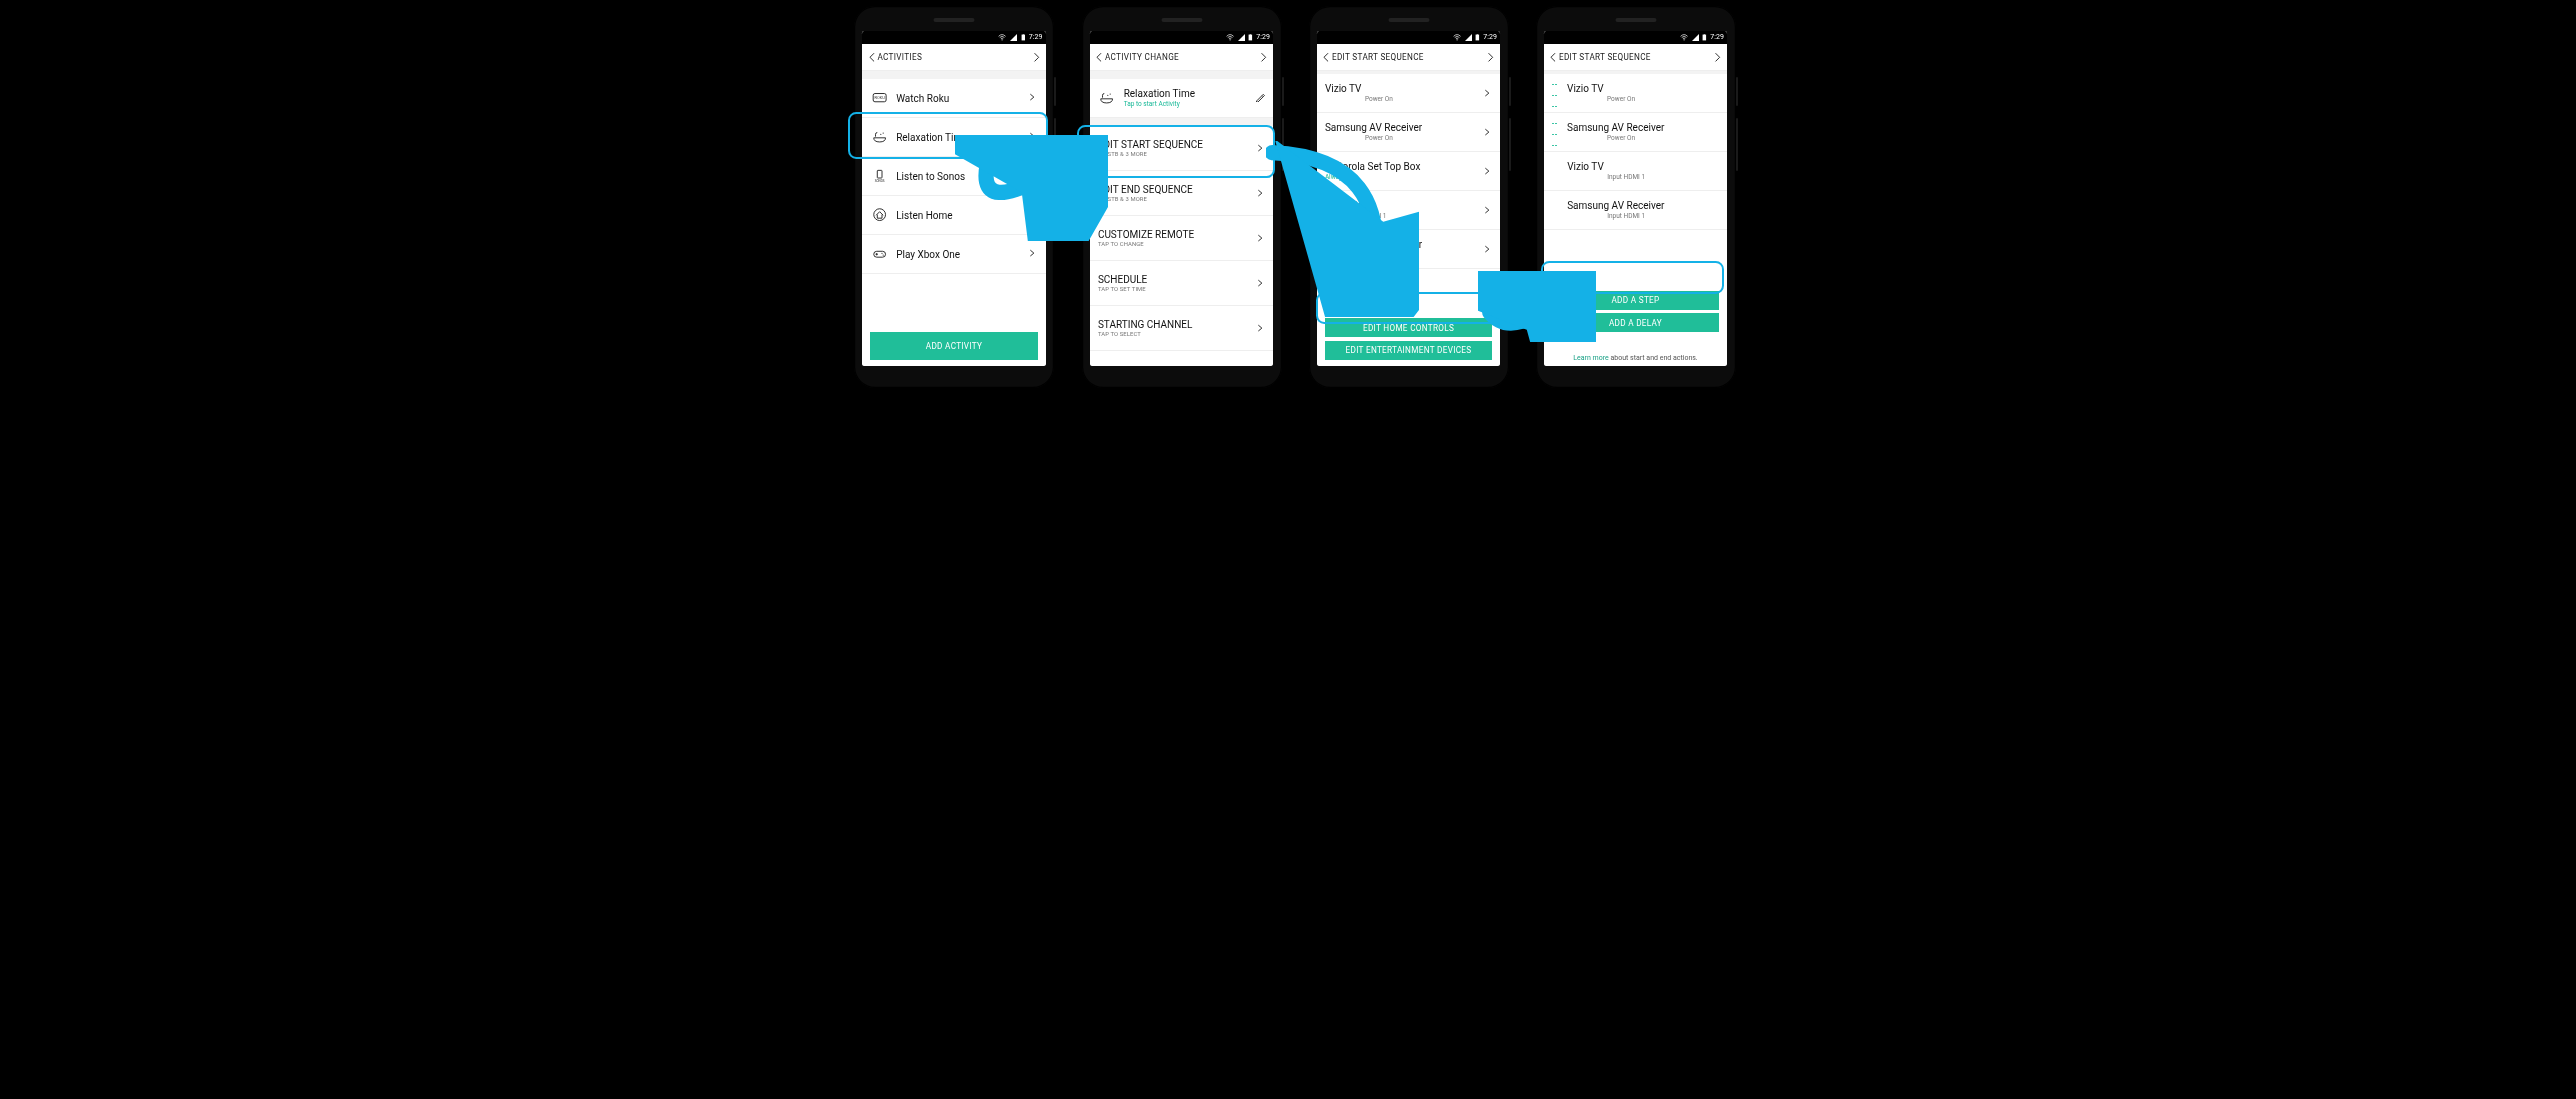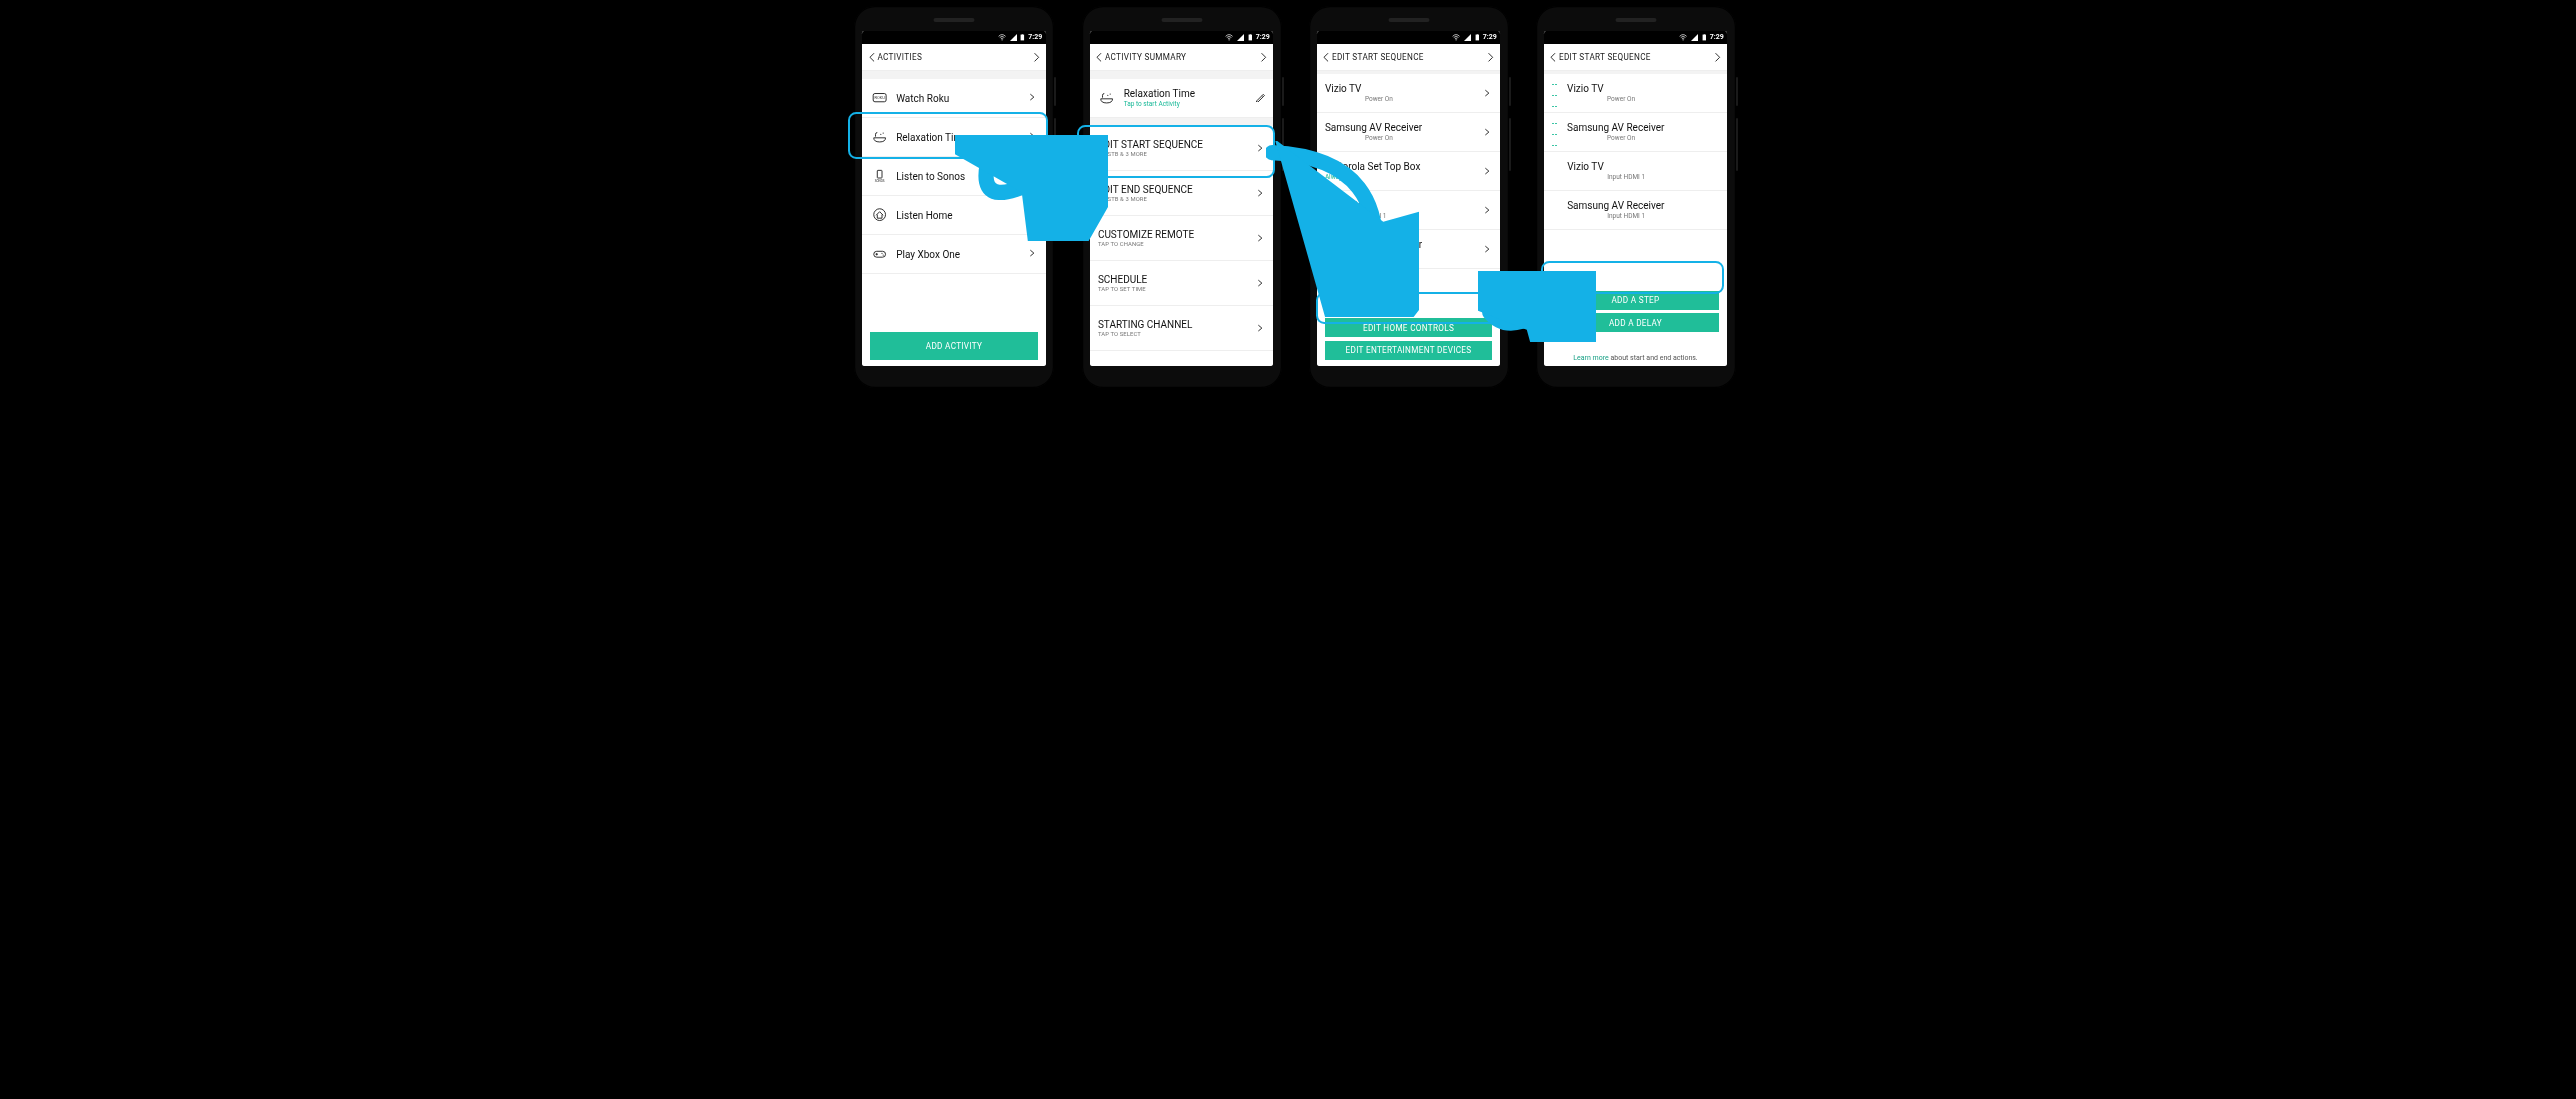--- a/index.html
+++ b/index.html
@@ -6,21 +6,21 @@
   .stage{position:relative;width:915px;height:394px;margin:0 auto;}
   .phone{position:absolute;width:200px;height:382px;background:#0c0c0c;border-radius:21px;box-shadow:0 0 0 1.2px #000 inset,0 4.7px 13px rgba(0,0,0,.6);}
   .speaker{position:absolute;top:11.8px;left:50%;transform:translateX(-50%);width:41px;height:4.7px;background:#222;border-radius:3.5px;}
   .side-btn{position:absolute;right:-2.4px;width:2.4px;background:#1a1a1a;border-radius:1.2px;}
   .side-btn.a{top:71px;height:29px;}
   .side-btn.b{top:112px;height:53px;}
   .screen{position:absolute;top:25px;left:8.2px;right:8.2px;bottom:22.3px;background:#fff;border-radius:2.4px;overflow:hidden;display:flex;flex-direction:column;}
   
   .statusbar{height:13px;background:#000;color:#fff;font-size:7px;display:flex;align-items:center;justify-content:flex-end;padding:0 3.5px;gap:3.5px;}
   .statusbar svg{display:block;}
-  .statusbar .clock{font-weight:700;}
+  .statusbar .clock{font-weight:400;}
   
   .header{height:26px;display:flex;align-items:center;justify-content:space-between;border-bottom:0.6px solid #eee;padding:0 4.7px;}
   .header .title{flex:1;text-align:left;font-size:8.2px;letter-spacing:0.3px;color:#1a1a1a;font-weight:400;}
   .chev{width:10.6px;height:10.6px;}
   .chev svg{display:block;}
   
   .body{flex:1;overflow:hidden;position:relative;background:#fff;}
   .row{display:flex;align-items:center;height:38px;padding:0 8.2px;border-bottom:0.6px solid #eee;}
   .row.tall{height:44px;}
   .row .icon{width:17.6px;height:17.6px;margin-right:8.2px;display:flex;align-items:center;justify-content:center;}
@@ -190,21 +190,21 @@
             <rect x="3" y="0" width="2" height="1" fill="#fff"></rect>
           </svg>
         <span class="clock">7:29</span>
       </div>
       <div class="header">
         <span class="chev">
             <svg width="10.6" height="10.6" viewBox="0 0 18 18">
               <path d="M12 2 L5 9 L12 16" class="ico-stroke"></path>
             </svg>
           </span>
-        <span class="title">ACTIVITY SUMMARY</span>
+        <span class="title">ACTIVITY CHANGE</span>
         <span class="chev">
             <svg width="10.6" height="10.6" viewBox="0 0 18 18">
               <path d="M6 2 L13 9 L6 16" class="ico-stroke"></path>
             </svg>
           </span>
       </div>
       <div class="body">
         <div class="divgap"></div>
         <div class="row">
           <span class="icon">

